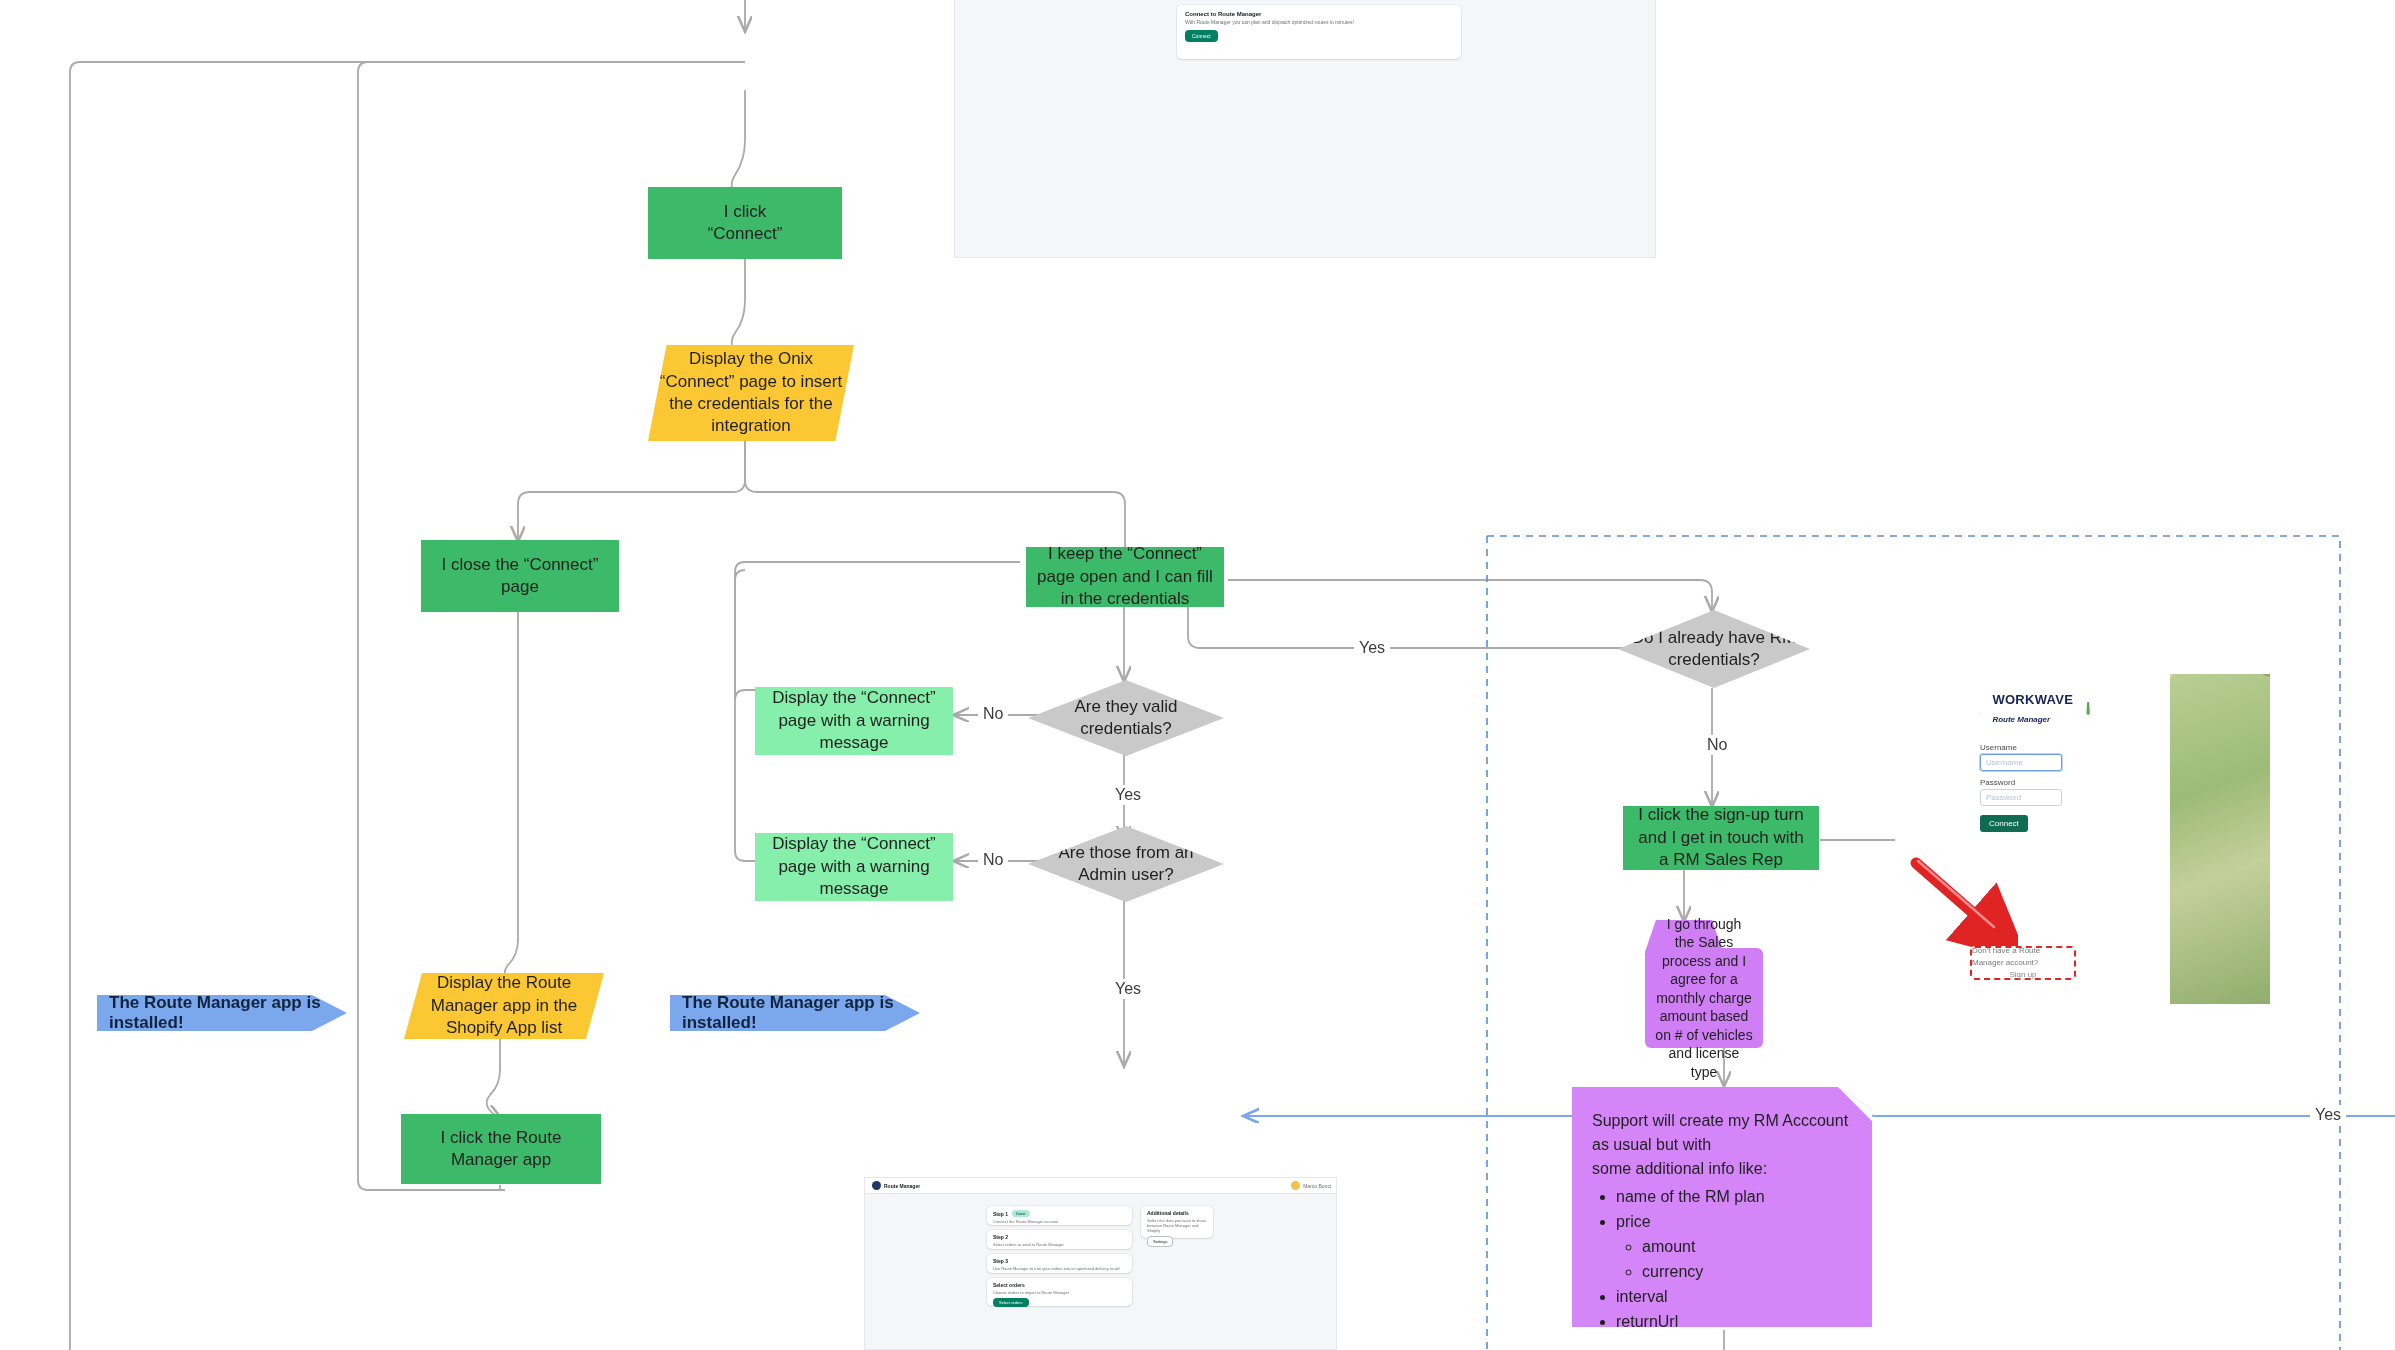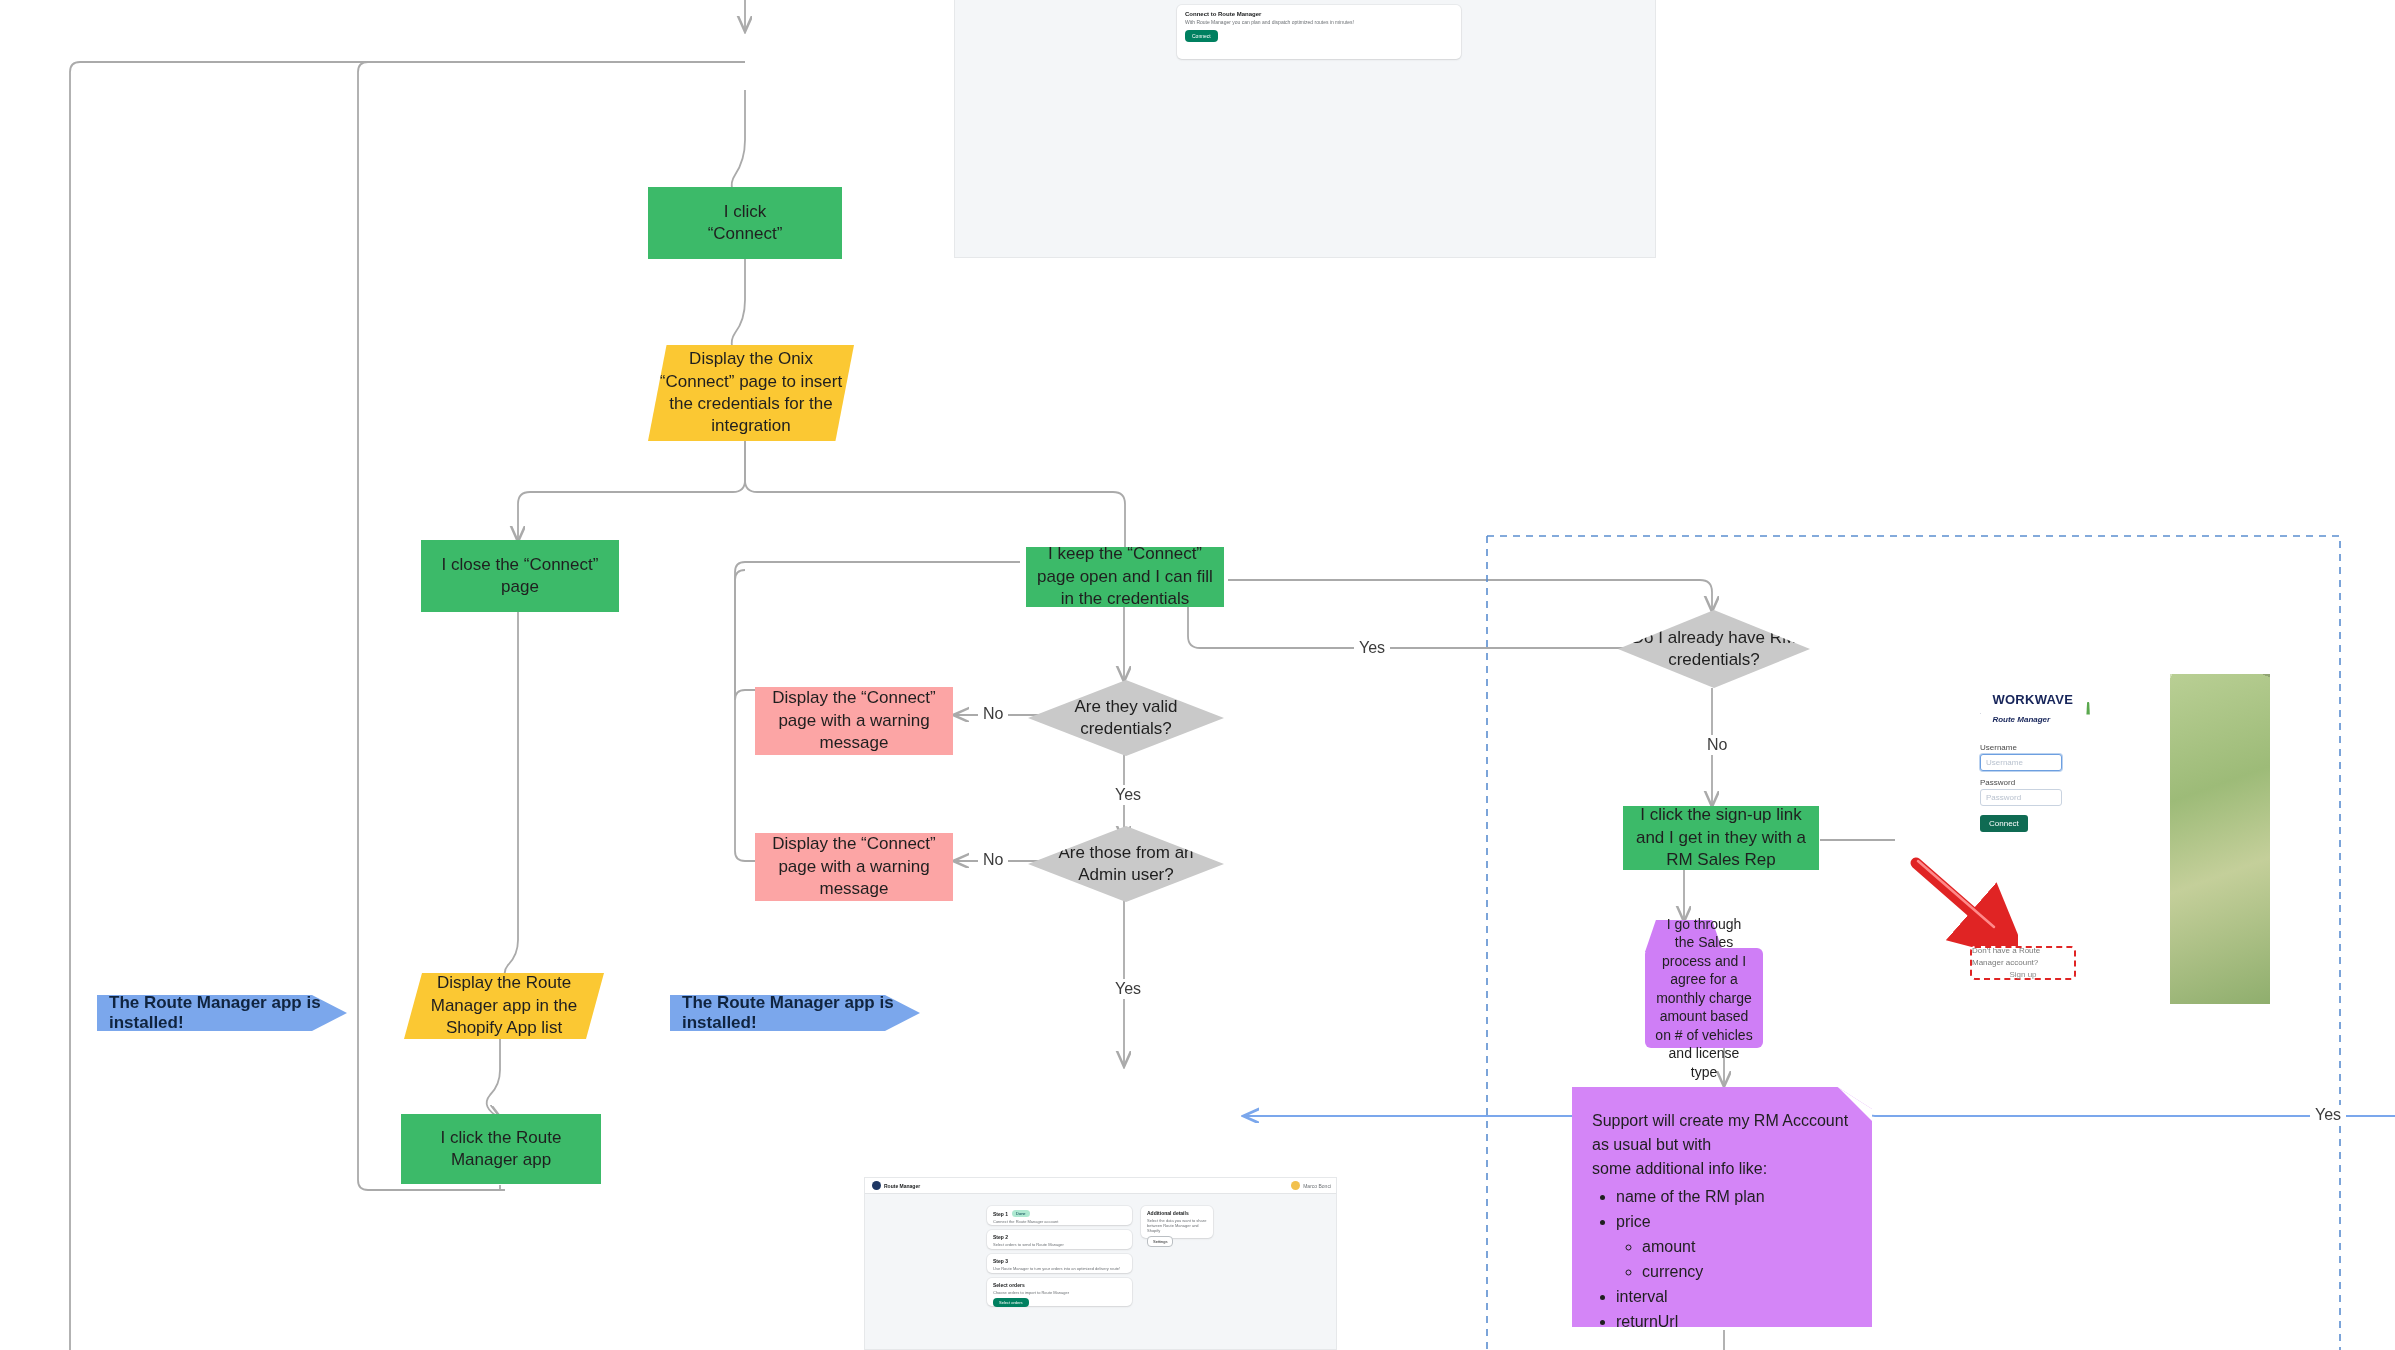--- a/index.html
+++ b/index.html
@@ -30,21 +30,21 @@
   }
   .n-action { background: #3cba69; }
   .n-display {
     background: #fbc833;
     clip-path: polygon(9% 0%, 100% 0%, 91% 100%, 0% 100%);
   }
   .n-decision {
     background: #c9c9c9;
     clip-path: polygon(50% 0%, 100% 50%, 50% 100%, 0% 50%);
   }
-  .n-warning { background: #fca5a5; }
+  .n-warning { background: #86efac; }
   .n-purple { background: #cf7ef6; }
   .n-note {
     background: #d485f7;
     text-align: left;
     align-items: flex-start;
     justify-content: flex-start;
     padding: 22px 20px;
     font-size: 16px;
     line-height: 1.5;
     clip-path: polygon(0% 0%, 88.5% 0%, 100% 9.2%, 100% 100%, 0% 100%);
@@ -256,21 +256,21 @@
 
   <div class="node n-decision" style="left:1028px; top:826px; width:196px; height:76px;">
     <span>Are those from an Admin user?</span>
   </div>
 
   <div class="node n-decision" style="left:1618px; top:610px; width:192px; height:78px;">
     <span>Do I already have RM credentials?</span>
   </div>
 
   <div class="node n-action" style="left:1623px; top:806px; width:196px; height:64px;">
-    <span>I click the sign-up link and I get in they with a RM Sales Rep</span>
+    <span>I click the sign-up turn and I get in touch with a RM Sales Rep</span>
   </div>
 
   <div style="position:absolute; left:1645px; top:920px; width:78px; height:32px;
               background:#cf7ef6; clip-path:polygon(14% 0%, 86% 0%, 100% 100%, 0% 100%);
               border-radius:7px 7px 0 0;"></div>
 
   <div class="node n-purple" style="left:1645px; top:948px; width:118px; height:100px; border-radius:6px; font-size:14px;">
     <span>I go through the Sales process and I agree for a monthly charge amount based on # of vehicles and license type</span>
   </div>
 

